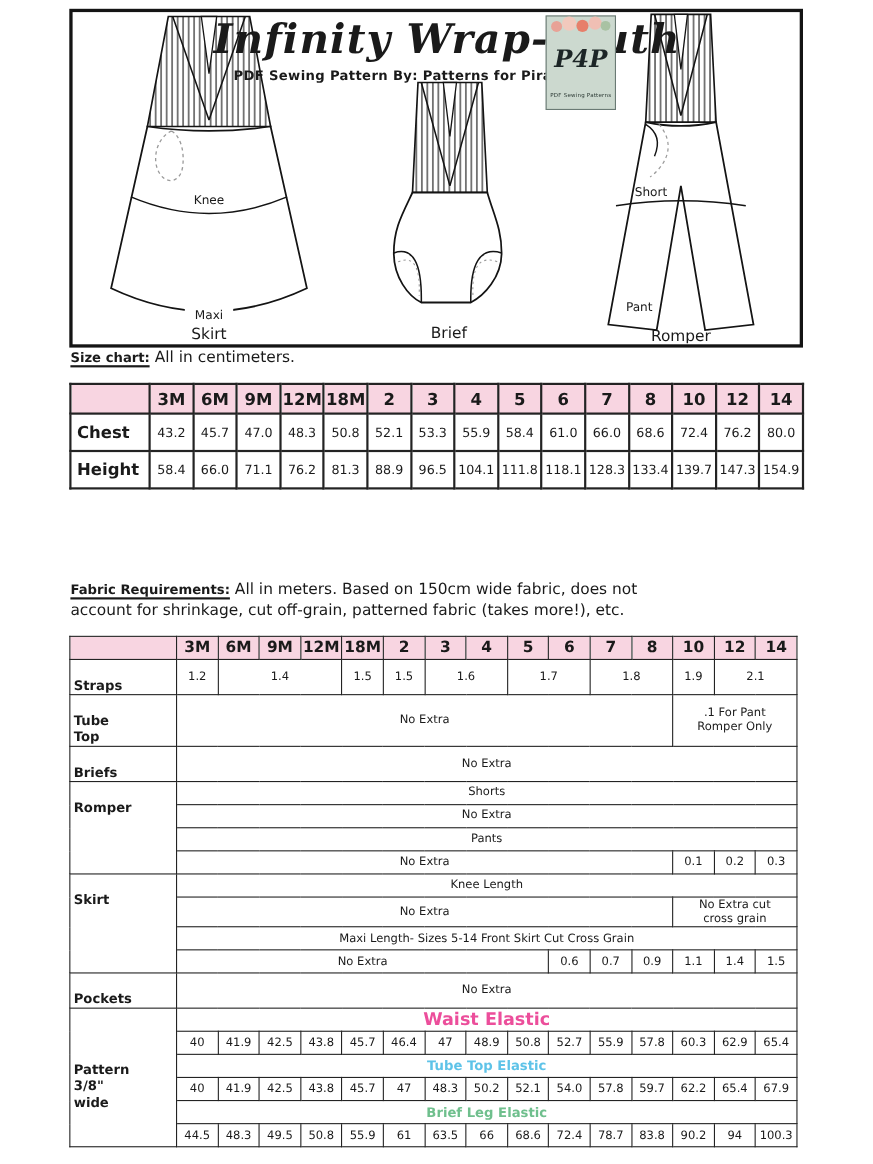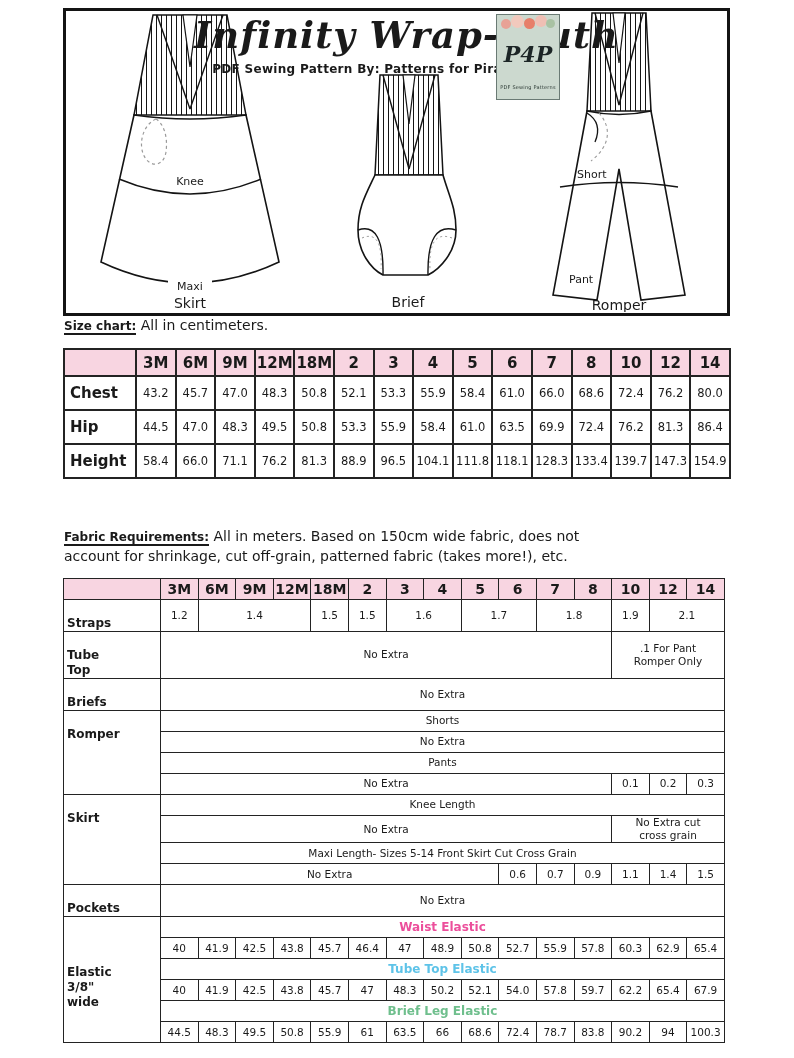--- a/index.html
+++ b/index.html
@@ -44,21 +44,21 @@
   #fabric-table{position:absolute;left:63px;top:578px;width:661px;}
   #fabric-table td,#fabric-table th{border-width:1.5px;}
   #fabric-table tr{height:21px;}
   #fabric-table tr.hd{height:21px;}
   #fabric-table tr.tall{height:25px;}
   #fabric-table th{font-size:14px;}
   #fabric-table td{font-size:10.5px;line-height:1.25;}
   #fabric-table td.seclbl{font-size:12px;font-weight:700;text-align:left;
                           padding-left:3px;vertical-align:top;padding-top:16px;}
   #fabric-table td.seclbl.mid{vertical-align:middle;}
-  #fabric-table td.pink{color:#ec4e9b;font-weight:700;font-size:12px;}
+  #fabric-table td.pink{color:#ec4e9b;font-weight:700;font-size:16px;}
   #fabric-table td.blue{color:#5ec3e8;font-weight:700;font-size:12px;text-align:center;}
   #fabric-table td.green{color:#6fbf8d;font-weight:700;font-size:12px;}
 </style>
 </head>
 <body>
 
 <div class="page">
 
   <div class="pattern-box">
 
@@ -186,38 +186,20 @@
           <td>55.9</td>
           <td>58.4</td>
           <td>61.0</td>
           <td>66.0</td>
           <td>68.6</td>
           <td>72.4</td>
           <td>76.2</td>
           <td>80.0</td>
         </tr>
         <tr>
-          <td class="rowlbl">Hip</td>
-          <td>44.5</td>
-          <td>47.0</td>
-          <td>48.3</td>
-          <td>49.5</td>
-          <td>50.8</td>
-          <td>53.3</td>
-          <td>55.9</td>
-          <td>58.4</td>
-          <td>61.0</td>
-          <td>63.5</td>
-          <td>69.9</td>
-          <td>72.4</td>
-          <td>76.2</td>
-          <td>81.3</td>
-          <td>86.4</td>
-        </tr>
-        <tr>
           <td class="rowlbl">Height</td>
           <td>58.4</td>
           <td>66.0</td>
           <td>71.1</td>
           <td>76.2</td>
           <td>81.3</td>
           <td>88.9</td>
           <td>96.5</td>
           <td>104.1</td>
           <td>111.8</td>
@@ -349,21 +331,21 @@
           <td colspan="1">1.5</td>
         </tr>
         <tr>
           <td class="seclbl" rowspan="1">
             <div>Pockets</div>
           </td>
           <td colspan="15">No Extra</td>
         </tr>
         <tr>
           <td class="seclbl mid" rowspan="6">
-            <div>Elastic</div>
+            <div>Pattern</div>
             <div>3/8"</div>
             <div>wide</div>
           </td>
           <td class="pink" colspan="15">Waist Elastic</td>
         </tr>
         <tr>
           <td colspan="1">40</td>
           <td colspan="1">41.9</td>
           <td colspan="1">42.5</td>
           <td colspan="1">43.8</td>

